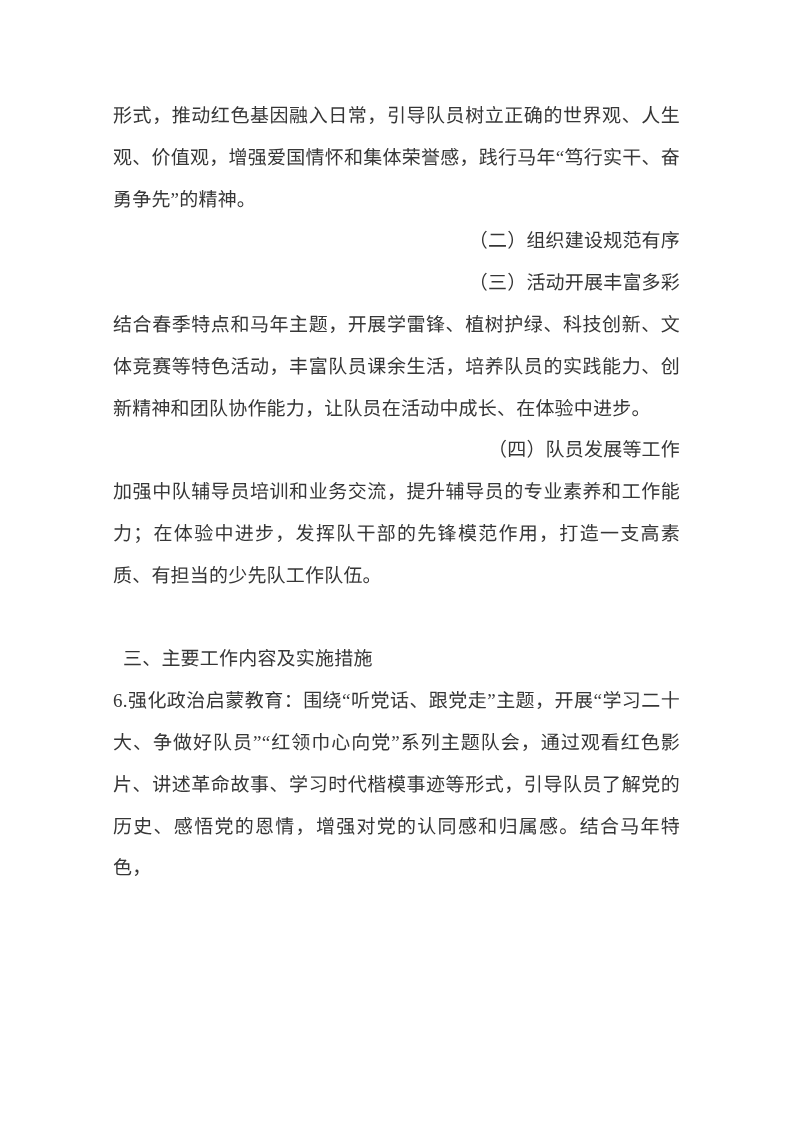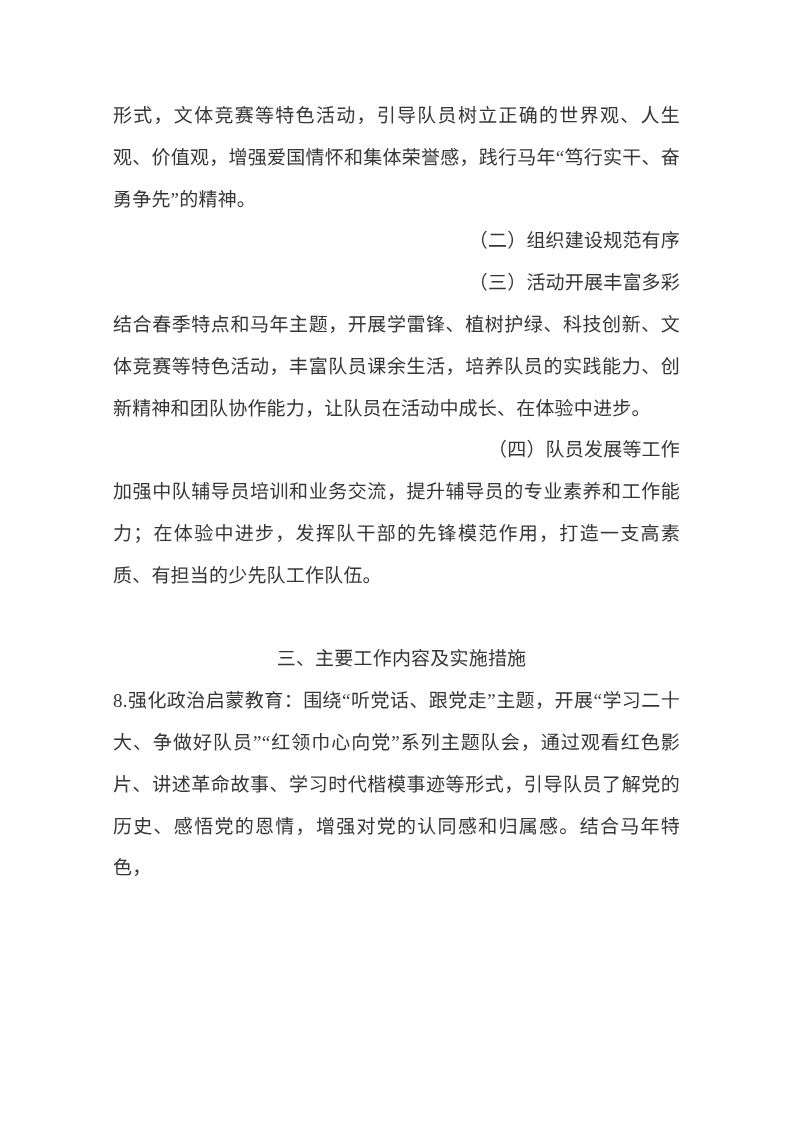--- a/index.html
+++ b/index.html
@@ -32,45 +32,45 @@
     font-weight: normal;
   }
   
   .sub-section-heading {
     text-align: left;
   }
   
   .chapter-heading {
     margin-top: 41.8px !important;
     text-indent: 10px;
-    text-align: center;
+    text-align: left;
   }
   .sub-heading-indent {
     text-indent: 4px;
     text-align: right;
   }
 </style>
 </head>
 <body>
 
 <div class="page">
   <div class="doc-content">
 
-    <p>形式，文体竞赛等特色活动，引导队员树立正确的世界观、人生观、价值观，增强爱国情怀和集体荣誉感，践行马年“笃行实干、奋勇争先”的精神。</p>
+    <p>形式，推动红色基因融入日常，引导队员树立正确的世界观、人生观、价值观，增强爱国情怀和集体荣誉感，践行马年“笃行实干、奋勇争先”的精神。</p>
 
     <p class="sub-section-heading sub-heading-indent">（二）组织建设规范有序</p>
 
 
     <p class="sub-section-heading sub-heading-indent">（三）活动开展丰富多彩</p>
 
     <p>结合春季特点和马年主题，开展学雷锋、植树护绿、科技创新、文体竞赛等特色活动，丰富队员课余生活，培养队员的实践能力、创新精神和团队协作能力，让队员在活动中成长、在体验中进步。</p>
 
     <p class="sub-section-heading sub-heading-indent">（四）队员发展等工作</p>
 
     <p>加强中队辅导员培训和业务交流，提升辅导员的专业素养和工作能力；在体验中进步，发挥队干部的先锋模范作用，打造一支高素质、有担当的少先队工作队伍。</p>
 
     <p class="chapter-heading">三、主要工作内容及实施措施</p>
 
 
-    <p>8.强化政治启蒙教育：围绕“听党话、跟党走”主题，开展“学习二十大、争做好队员”“红领巾心向党”系列主题队会，通过观看红色影片、讲述革命故事、学习时代楷模事迹等形式，引导队员了解党的历史、感悟党的恩情，增强对党的认同感和归属感。结合马年特色，</p>
+    <p>6.强化政治启蒙教育：围绕“听党话、跟党走”主题，开展“学习二十大、争做好队员”“红领巾心向党”系列主题队会，通过观看红色影片、讲述革命故事、学习时代楷模事迹等形式，引导队员了解党的历史、感悟党的恩情，增强对党的认同感和归属感。结合马年特色，</p>
 
   </div>
 </div>
 
 </body></html>

